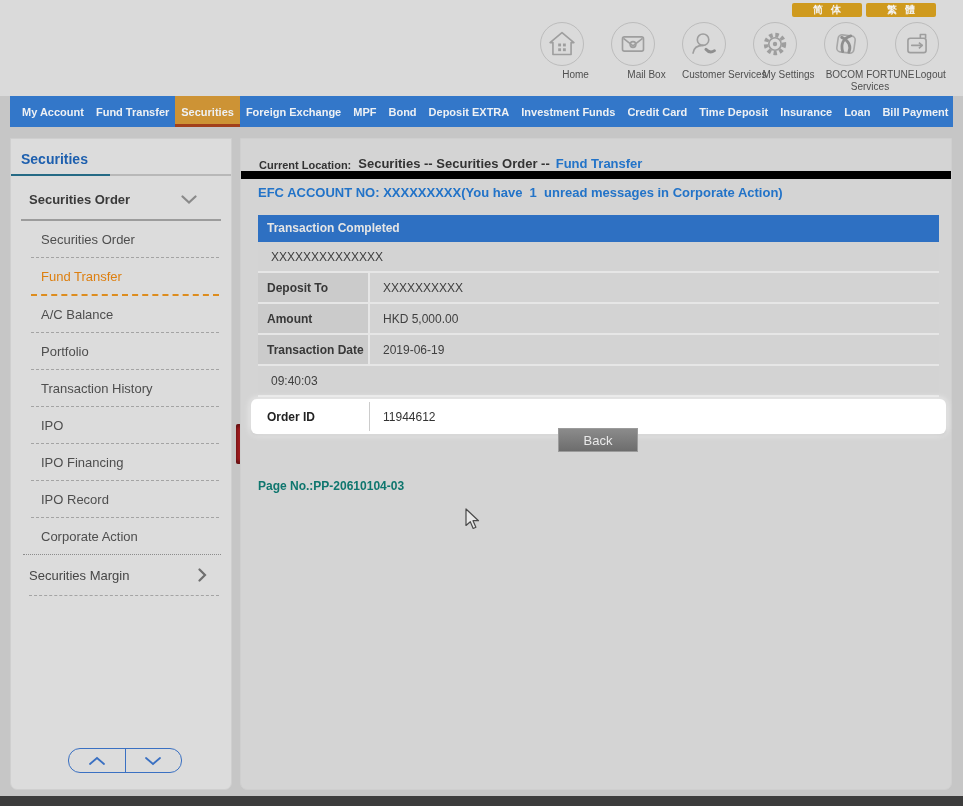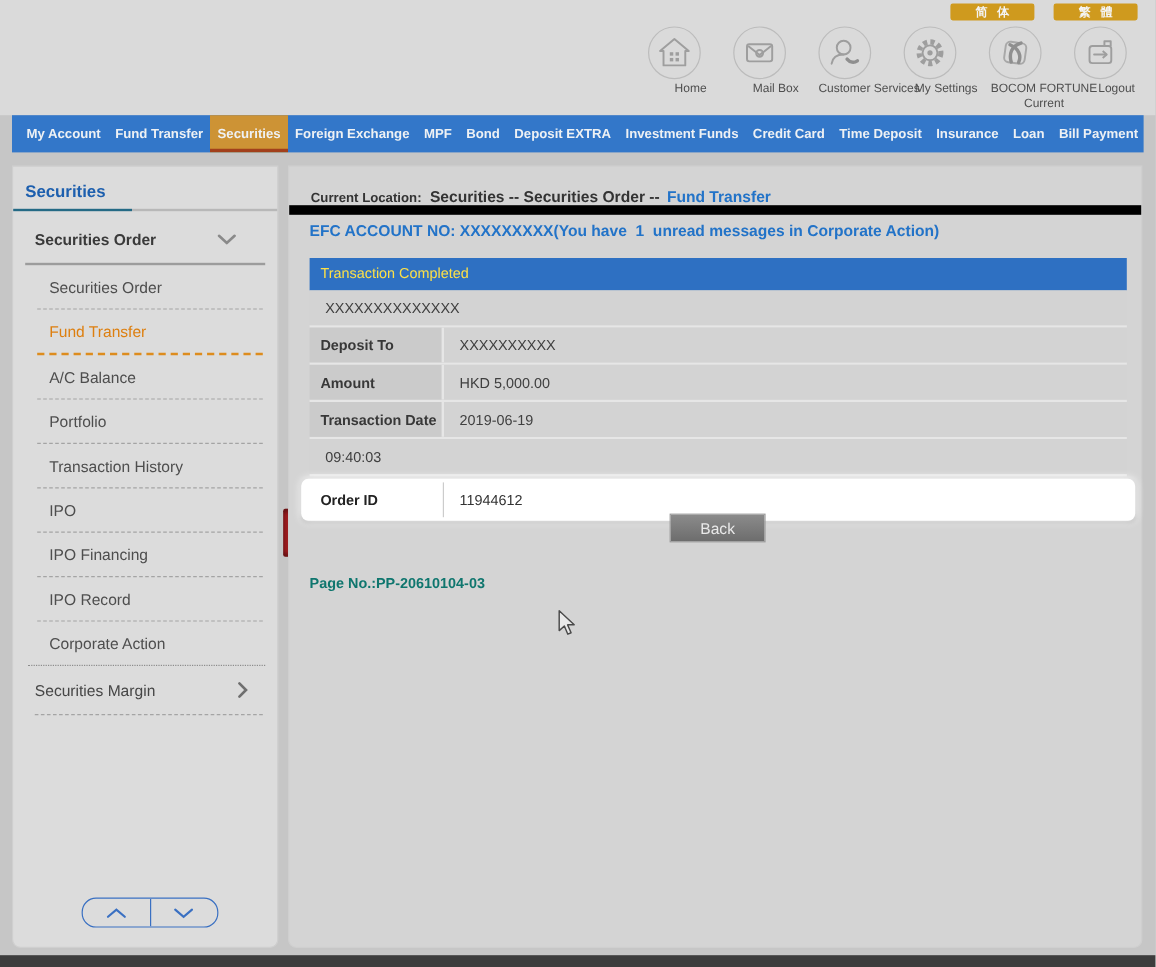--- a/index.html
+++ b/index.html
@@ -2,21 +2,21 @@
 <html><head>
 <meta charset="utf-8">
 <style>
   html,body{margin:0;padding:0;}
   body{width:963px;height:806px;overflow:hidden;background:#c6c6c6;
        font-family:"Liberation Sans",sans-serif;}
   .stage{position:relative;width:963px;height:806px;}
 
   
   .top-band{position:absolute;left:0;top:0;width:963px;height:96px;background:#dadada;}
-  .lang-btns{position:absolute;top:3px;left:792px;display:flex;gap:16px;}
+  .lang-btns{position:absolute;top:3px;left:792px;display:flex;gap:4px;}
   .lang{width:70px;height:14px;border:none;border-radius:2px;background:#cf9a1e;
         color:#f4f4f4;font-size:10px;font-weight:bold;letter-spacing:8px;text-indent:8px;
         display:flex;align-items:center;justify-content:center;cursor:pointer;
         font-family:"Liberation Sans",sans-serif;padding:0;}
   .quick-links{position:absolute;left:540px;top:22px;width:426px;display:flex;}
   .ql{width:71px;display:flex;flex-direction:column;cursor:pointer;}
   .ql .circle{width:42px;height:42px;border:1px solid #bcbcbc;border-radius:50%;
         display:flex;align-items:center;justify-content:center;}
   .ql-label{margin-top:3px;font-size:10px;color:#4f4f4f;white-space:nowrap;text-align:center;}
   .ql.wrap .ql-label{white-space:normal;width:92px;line-height:1.15;}
@@ -62,22 +62,22 @@
 
   
   .breadcrumb{height:32px;display:flex;align-items:flex-end;padding-left:18px;
         border-bottom:8px solid #000000;}
   .bc-label{font-size:11px;font-weight:bold;color:#333;margin-right:7px;}
   .bc-path{font-size:13px;font-weight:bold;color:#333;margin-right:6px;}
   .bc-current{font-size:13px;font-weight:bold;color:#2273c8;cursor:pointer;}
   .efc{position:absolute;left:17px;top:46px;font-size:13px;font-weight:bold;color:#2273c8;
         white-space:pre-wrap;}
   .tx-table{position:absolute;left:17px;top:76px;width:681px;}
-  .t-header{height:27px;line-height:27px;background:#2e70c2;color:#fde047;font-size:12px;
-        font-weight:normal;padding-left:9px;}
+  .t-header{height:27px;line-height:27px;background:#2e70c2;color:#e5e5e5;font-size:12px;
+        font-weight:bold;padding-left:9px;}
   .t-row{display:flex;height:29px;border-bottom:2px solid #e6e6e6;}
   .t-label{width:112px;box-sizing:border-box;padding-left:9px;display:flex;align-items:center;
         font-size:12px;font-weight:bold;color:#383838;background:#cbcbcb;
         border-right:2px solid #e6e6e6;}
   .t-value{flex:1;display:flex;align-items:center;padding-left:13px;font-size:12px;color:#404040;
         background:#d3d3d3;}
   .hl-wrap{margin:2px -7px 0 -7px;padding:3px 7px;background:#ffffff;border-radius:6px;
         box-shadow:0 0 7px rgba(255,255,255,.95),0 1px 3px rgba(0,0,0,.18);position:relative;}
   .hl-wrap .t-row{border-bottom:none;height:29px;}
   .hl-wrap .t-label{background:#ffffff;border-right:1px solid #cccccc;color:#222;}
@@ -146,21 +146,21 @@
         <span class="ql-label">My Settings</span>
       </div>
       <div class="ql wrap">
         <span class="circle">
           <svg width="44" height="44" viewBox="0 0 44 44" fill="none" stroke-linecap="round">
             <rect x="13" y="13" width="18" height="18" rx="4" stroke="#a8a8a8" stroke-width="1.7" transform="rotate(8 22 22)"></rect>
             <path d="M27 13.5 C18.5 16 16.5 23 18.5 30" stroke="#8f8f8f" stroke-width="3"></path>
             <path d="M17.5 15 C25.5 18.5 27.5 25 25 30.5" stroke="#8f8f8f" stroke-width="3"></path>
           </svg>
         </span>
-        <span class="ql-label">BOCOM FORTUNE Current</span>
+        <span class="ql-label">BOCOM FORTUNE Services</span>
       </div>
       <div class="ql">
         <span class="circle">
           <svg width="44" height="44" viewBox="0 0 44 44" fill="none" stroke="#9e9e9e" stroke-width="1.7" stroke-linejoin="round">
             <rect x="12.5" y="16" width="19" height="15" rx="2.5"></rect>
             <path d="M25.5 16 v-4 h5.5 v4"></path>
             <path d="M16.5 23.5 H27" stroke-linecap="round"></path>
             <path d="M24 20.5 L27.5 23.5 L24 26.5"></path>
           </svg>
         </span>

